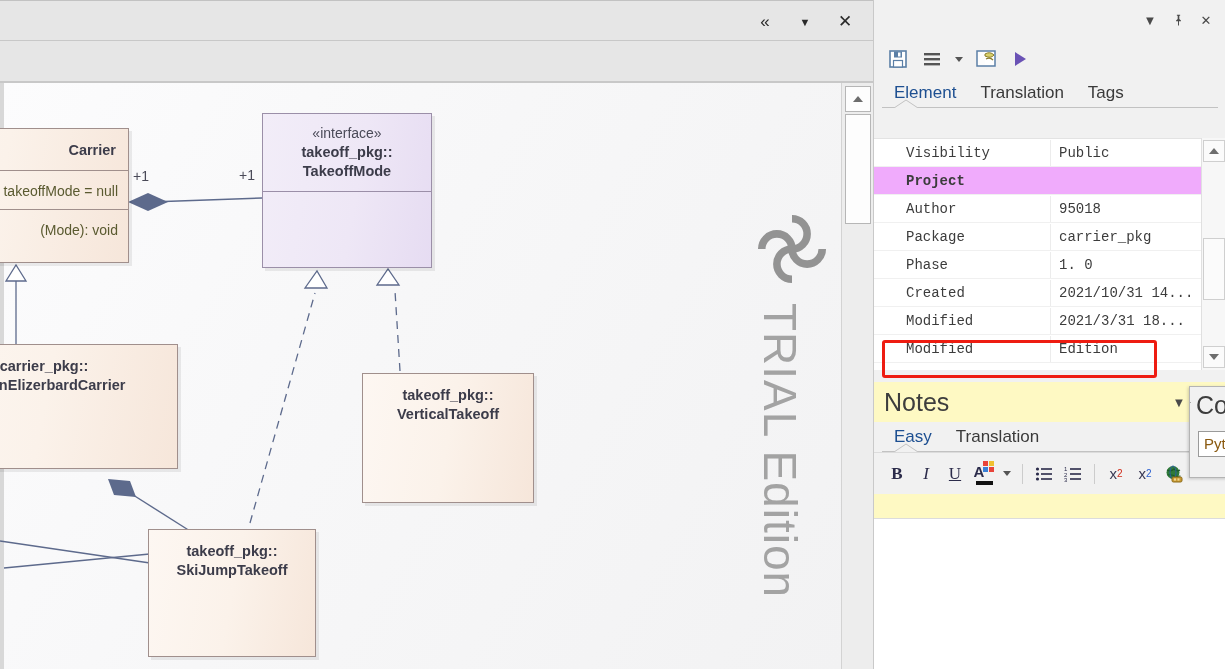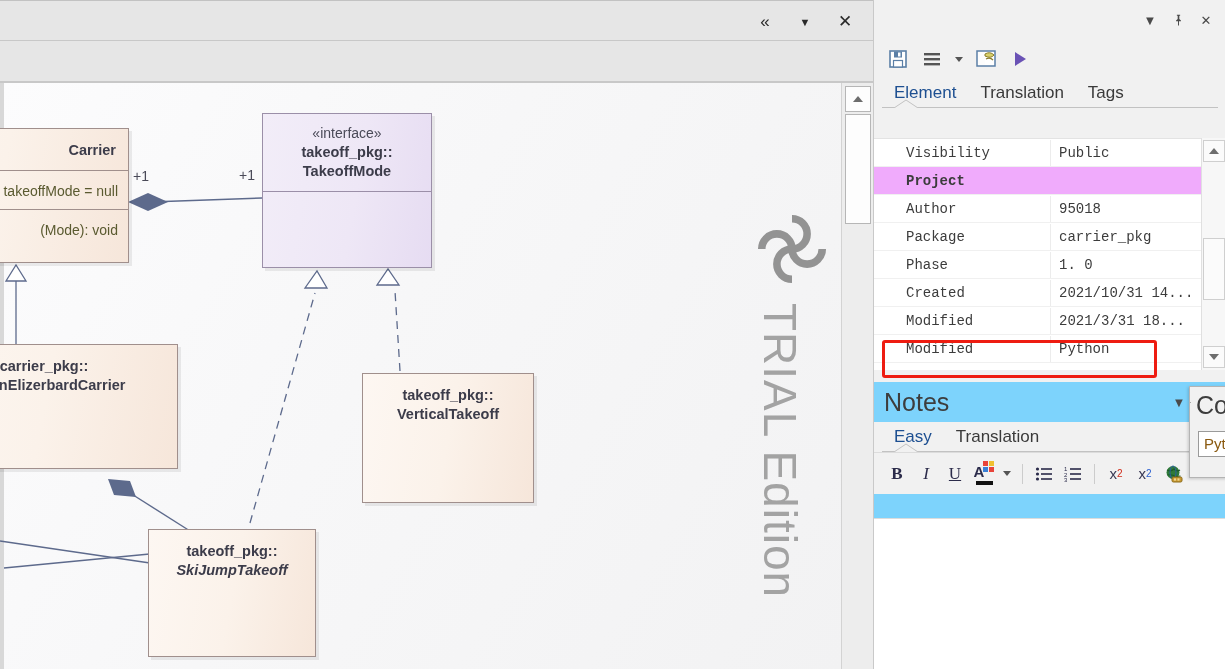--- a/index.html
+++ b/index.html
@@ -201,21 +201,21 @@
 
   
   #hilite {
     position: absolute; left: 882px; top: 340px; width: 275px; height: 38px;
     border: 3px solid #ee1c11; border-radius: 3px; pointer-events: none; z-index: 40;
   }
 
   
   #notes {
     position: absolute; left: 0; top: 382px; width: 352px; height: 287px;
-    background: #7dd3fc;
+    background: #fef9c3;
     text-align: center;
   }
   #notes-title-bar { position: relative; height: 40px; display:flex; align-items:center; padding-left: 10px; }
   #notes-tabs { height: 30px; display:flex; align-items: flex-end; padding-left: 8px; position: relative; }
   #notes-toolbar {
     height: 42px; display: flex; align-items: center; gap: 3px; padding-left: 10px;
     background: #f1f1f1; border-top: 1px solid #dcdcdc;
   }
   .nt-ico {
     width: 26px; height: 28px; display:flex; align-items:center; justify-content:center;
@@ -314,21 +314,21 @@
           <div class="uml-name" style="padding-top:0;">QueenElizerbardCarrier</div>
         </div>
 
         <div class="uml" style="left:362px; top:290px; width:172px; height:130px;">
           <div class="uml-name" style="padding-bottom:0;">takeoff_pkg::</div>
           <div class="uml-name" style="padding-top:0;">VerticalTakeoff</div>
         </div>
 
         <div class="uml" style="left:148px; top:446px; width:168px; height:128px;">
           <div class="uml-name" style="padding-bottom:0;">takeoff_pkg::</div>
-          <div class="uml-name" style="padding-top:0;font-style:italic;">SkiJumpTakeoff</div>
+          <div class="uml-name" style="padding-top:0;">SkiJumpTakeoff</div>
         </div>
 
         <svg id="wm-logo" viewBox="0 0 100 100">
           <g fill="none" stroke="#8e8e8e" stroke-width="9">
             <path d="M50 14 a18 18 0 0 1 0 36 a18 18 0 0 0 0 36 a18 18 0 0 1 0 -36 a18 18 0 0 0 0 -36 Z"></path>
             <path d="M14 50 a18 18 0 0 1 36 0 a18 18 0 0 0 36 0 a18 18 0 0 1 -36 0 a18 18 0 0 0 -36 0 Z"></path>
           </g>
         </svg>
         <div id="wm-text">TRIAL Edition</div>
       </div>
@@ -424,21 +424,21 @@
       <div class="pg-row">
         <div class="pg-k">Created</div>
         <div class="pg-v">2021/10/31 14...</div>
       </div>
       <div class="pg-row">
         <div class="pg-k">Modified</div>
         <div class="pg-v">2021/3/31 18...</div>
       </div>
       <div class="pg-row">
         <div class="pg-k">Modified</div>
-        <div class="pg-v">Python</div>
+        <div class="pg-v">Edition</div>
       </div>
     </div>
 
     <div id="prop-grid-sb">
       <div class="pgsb-btn" id="pgsb-up">
         <div class="tri-up"></div>
       </div>
       <div id="pgsb-thumb"></div>
       <div class="pgsb-btn" id="pgsb-down">
         <div class="tri-down"></div>

